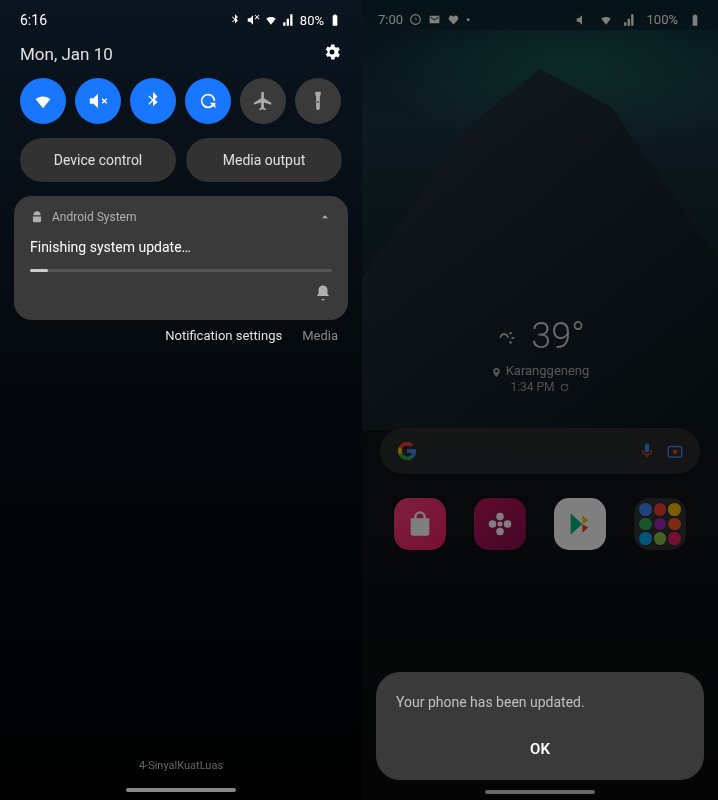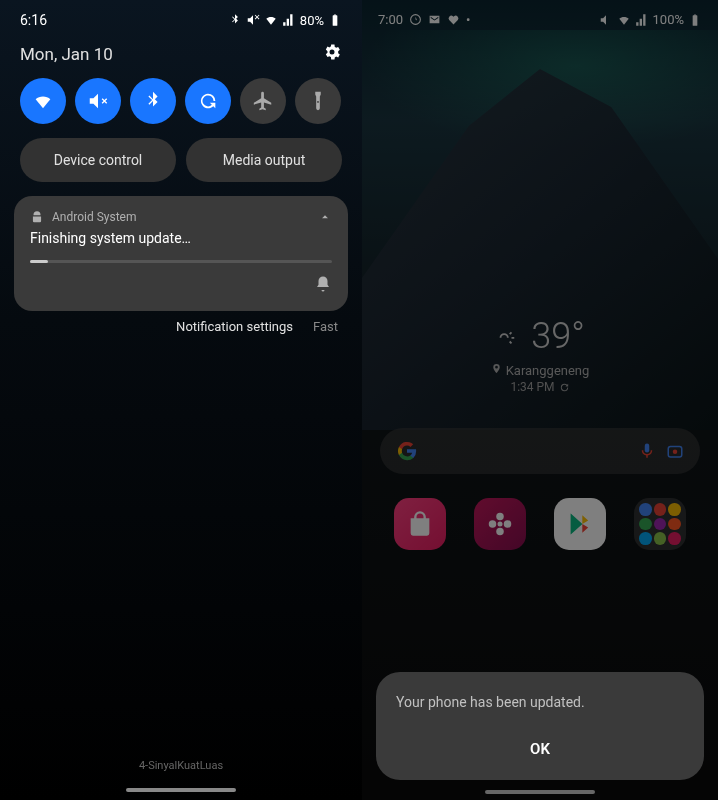--- a/index.html
+++ b/index.html
@@ -24,21 +24,21 @@
     .qs-toggle svg { width: 22px; height: 22px; fill: #fff; }
     .qs-toggle.inactive svg { fill: #aaa; }
     
     .qs-buttons { display: flex; gap: 10px; padding: 0 20px 14px; }
     .qs-button { flex: 1; background: #323232; border-radius: 24px; padding: 14px; text-align: center; color: #e0e0e0; font-size: 14px; cursor: pointer; }
     
     .notif-card { margin: 0 14px 8px; background: #3a3a3a; border-radius: 18px; padding: 14px 16px; }
     .notif-header { display: flex; align-items: center; gap: 8px; color: #b0b0b0; font-size: 12px; }
     .notif-header svg { width: 14px; height: 14px; fill: #b0b0b0; }
     .notif-chevron { margin-left: auto; }
-    .notif-title { color: #fff; font-size: 14px; margin-top: 6px; }
+    .notif-title { color: #fff; font-size: 14px; margin-top: 15px; }
     .progress-bar { height: 3px; background: #555; border-radius: 2px; margin-top: 14px; position: relative; }
     .progress-fill { height: 100%; width: 6%; background: #ccc; border-radius: 2px; }
     .notif-bell { text-align: right; margin-top: 12px; }
     .notif-bell svg { width: 18px; height: 18px; fill: #b0b0b0; }
     
     .charging-card { margin: 0 14px; background: #3a3a3a; border-radius: 18px; padding: 16px; display: flex; align-items: center; gap: 10px; color: #e0e0e0; font-size: 14px; }
     .charging-card svg { width: 14px; height: 14px; fill: #fff; }
     .charging-chevron { margin-left: auto; }
     
     .notif-actions { display: flex; justify-content: flex-end; gap: 20px; padding: 0 24px; font-size: 13px; }
@@ -48,27 +48,27 @@
     .carrier { position: absolute; bottom: 28px; left: 0; right: 0; text-align: center; color: #666; font-size: 11px; }
     .nav-bar { position: absolute; bottom: 8px; left: 50%; transform: translateX(-50%); width: 110px; height: 4px; background: #888; border-radius: 2px; }
     
     
     .mountain { position: absolute; top: 50px; left: 0; right: 0; height: 380px; background: linear-gradient(135deg, #2a3540 0%, #1a2530 50%, #0a1518 100%); clip-path: polygon(0 100%, 0 60%, 15% 40%, 30% 20%, 50% 5%, 70% 15%, 85% 35%, 100% 55%, 100% 100%); opacity: 0.9; }
     .aurora { position: absolute; top: 30px; left: 0; right: 0; height: 120px; background: radial-gradient(ellipse at 60% 30%, rgba(40,180,140,0.3) 0%, transparent 70%); }
     
     .status-bar-right { position: relative; z-index: 10; display: flex; justify-content: space-between; align-items: center; padding: 12px 16px 8px; color: #fff; font-size: 13px; }
     .status-left-r { display: flex; align-items: center; gap: 6px; }
     .status-left-r svg { width: 13px; height: 13px; fill: #fff; }
-    .status-right-r { display: flex; align-items: flex-end; gap: 4px; }
+    .status-right-r { display: flex; align-items: flex-end; gap: 10px; }
     .status-right-r svg { width: 14px; height: 14px; fill: #fff; }
     
     .weather { position: relative; z-index: 10; text-align: center; margin-top: 280px; color: #d0d0d0; }
     .weather-temp { font-size: 36px; font-weight: 300; display: flex; align-items: center; justify-content: center; gap: 14px; }
     .weather-temp svg { width: 22px; height: 22px; stroke: #d0d0d0; fill: none; stroke-width: 2; }
-    .weather-loc { font-size: 13px; margin-top: 6px; color: #b0b0b0; display: flex; justify-content: center; align-items: flex-start; gap: 4px; }
+    .weather-loc { font-size: 13px; margin-top: 6px; color: #b0b0b0; display: flex; justify-content: center; align-items: flex-end; gap: 4px; }
     .weather-loc svg { width: 11px; height: 11px; fill: #b0b0b0; }
     .weather-time { font-size: 12px; color: #a0a0a0; margin-top: 2px; display: flex; justify-content: center; align-items: center; gap: 4px; }
     .weather-time svg { width: 11px; height: 11px; fill: #a0a0a0; }
     
     .dimmer { position: absolute; top: 0; left: 0; right: 0; bottom: 0; background: rgba(0,0,0,0.5); z-index: 15; }
     
     .search-pill { position: relative; z-index: 10; margin: 34px 18px 0; background: rgba(60,60,60,0.6); border-radius: 26px; padding: 12px 16px; display: flex; align-items: center; gap: 10px; }
     .g-logo { width: 22px; height: 22px; }
     .search-pill .spacer { flex: 1; }
     .mic-icon, .lens-icon { width: 18px; height: 18px; }
@@ -178,21 +178,21 @@
     <div class="notif-bell">
       <svg viewBox="0 0 24 24">
           <path d="M12 2a6 6 0 00-6 6v5l-2 3h16l-2-3V8a6 6 0 00-6-6zm0 20a2 2 0 002-2h-4a2 2 0 002 2z"></path>
         </svg>
     </div>
   </div>
 
 
   <div class="notif-actions">
     <span>Notification settings</span>
-    <span>Fast</span>
+    <span>Media</span>
   </div>
 
   <div class="carrier">4-SinyalKuatLuas</div>
   <div class="nav-bar"></div>
 </div>
 
 <div class="phone phone-right">
   <div class="aurora"></div>
   <div class="mountain"></div>
 

